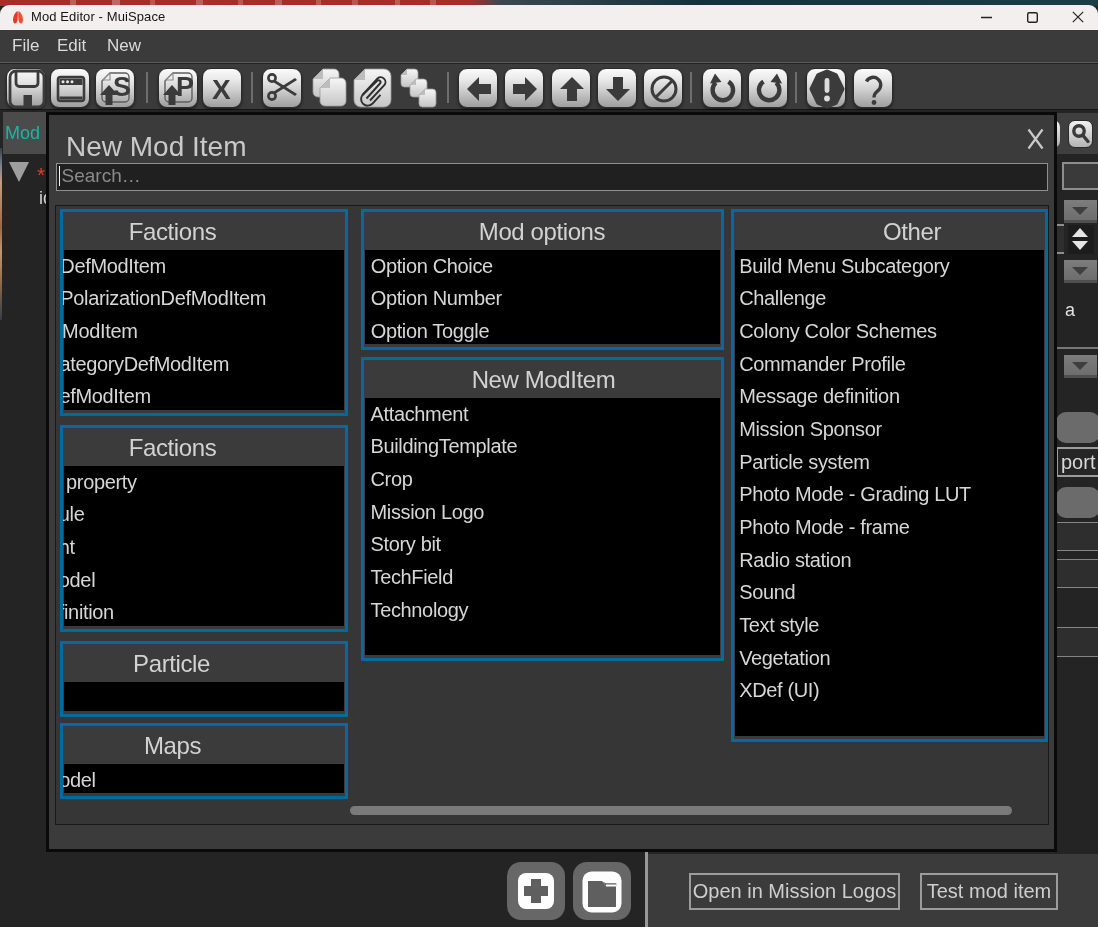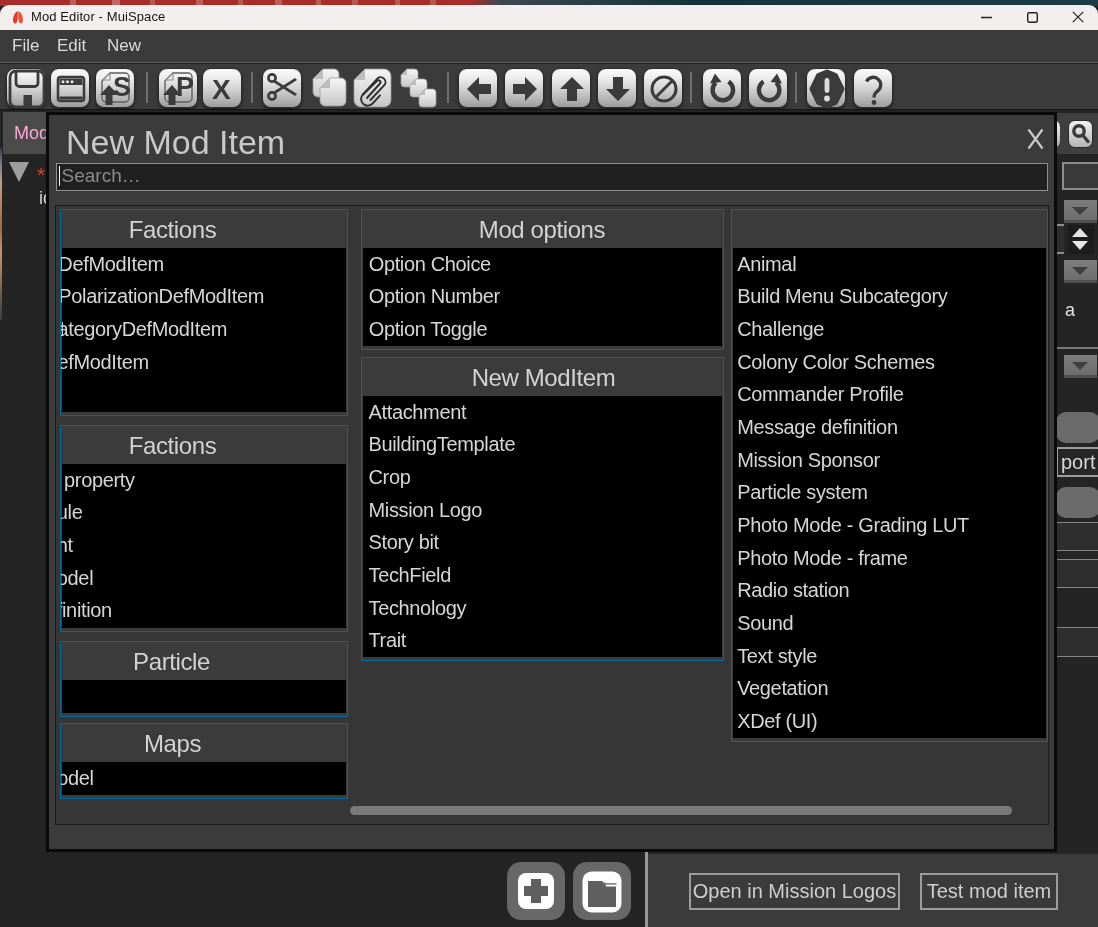--- a/index.html
+++ b/index.html
@@ -14,24 +14,24 @@
 .tb{position:absolute;top:4px;width:40px;height:40px;border-radius:9px;
  background:linear-gradient(180deg,#fbfbfb,#e9e9e9 28%,#cfcfcf 55%,#a2a2a2 96%);
  border:1px solid #2b2b2b;box-shadow:0 2px 3px rgba(0,0,0,.45)}
 .sep{position:absolute;top:8px;width:2px;height:31px;background:#6e6e6e}
 #content{position:absolute;left:0;top:105px;width:1098px;height:822px;background:#242424}
 .ddbtn{position:absolute;width:33px;height:23px;background:linear-gradient(180deg,#7d7d7d,#6d6d6d);border-bottom:3px solid #4f4f4f}
 .ddbtn:after{content:"";position:absolute;left:8px;top:7px;border-left:8.5px solid transparent;border-right:8.5px solid transparent;border-top:8.5px solid #3f3f3f}
 .grayblk{position:absolute;left:1056px;width:44px;height:31px;background:#6b6b6b;border-radius:10px}
 .bbox{position:absolute;left:1056px;width:44px;background:#2e2e2e;border:1.5px solid #858585}
 #dlg{position:absolute;left:46px;top:2px;width:1011px;height:740px;background:#3b3b3b;border:3px solid #0a0a0a}
-#dlgtitle{position:absolute;left:17px;top:8px;font-size:34px;color:#c9c9c9}
+#dlgtitle{position:absolute;left:17px;top:16px;font-size:28px;color:#c9c9c9}
 #search{position:absolute;left:6.5px;top:47.5px;width:992px;height:28px;background:#202020;border:1.5px solid #8f8f8f}
 #region{position:absolute;left:5.5px;top:89.5px;width:994px;height:620px;border:1px solid #191919;background:#363636}
-.panel{position:absolute;background:#3b3b3b;border:1px solid #0369a1;overflow:hidden}
+.panel{position:absolute;background:#3b3b3b;border:3px solid #0369a1;overflow:hidden}
 .ph{height:37px;line-height:39px;text-align:center;font-size:24px;color:#d2d2d2;overflow:hidden;letter-spacing:-0.4px}
 .pl{position:absolute;left:1px;right:1px;bottom:3px;top:38px;background:#000000}
 .row{height:32.7px;line-height:32.7px;font-size:20px;color:#d6d6d6;white-space:nowrap;letter-spacing:-0.35px}
 #sbar{position:absolute;left:301px;top:691px;width:662px;height:9px;border-radius:5px;background:#7a7a7a}
 .wbtn{position:absolute;top:763px;height:37px;border:2px solid #9c9c9c;color:#cecece;font-size:20px;text-align:center;background:transparent}
 .icbtn{position:absolute;top:752px;width:58px;height:58px;background:#676767;border-radius:14px}
 svg{display:block}
 </style></head><body>
 <div id="strip"></div>
 
@@ -219,21 +219,21 @@
         </svg>
       </div>
       <div class="tb" style="left:852.5px">
         <svg width="40" height="40" viewBox="0 0 40 40">
           <path d="M12.5 12.5 a7.5 7.5 0 1 1 11 9.5 c-2.5 2 -3.5 3.5 -3.5 6.5" fill="none" stroke="#3b3b3b" stroke-width="3.4"></path>
           <circle cx="20" cy="33.5" r="2.4" fill="#3b3b3b"></circle>
         </svg>
       </div>
 </div>
 <div id="content">
-<div class="abs" style="left:3px;top:2px;width:44px;height:42px;background:#4b4b4b;color:#f9a8d4;font-size:18px;line-height:42px;padding-left:11px;overflow:hidden">Mod</div>
+<div class="abs" style="left:3px;top:2px;width:44px;height:42px;background:#4b4b4b;color:#14b8a6;font-size:18px;line-height:42px;padding-left:2px;overflow:hidden">Mod</div>
 <div class="abs" style="left:9px;top:52px;width:0;height:0;border-left:10.5px solid transparent;border-right:10.5px solid transparent;border-top:20px solid #9e9e9e"></div>
 <div class="abs" style="left:37px;top:53px;color:#e23b2e;font-size:21px">*</div>
 <div class="abs" style="left:39px;top:78px;color:#d0d0d0;font-size:18px">id</div>
 <div class="abs" style="left:0;top:38px;width:2px;height:172px;background:linear-gradient(180deg,#3a3e45 0%,#75828f 10%,#c49c7f 20%,#b5805c 34%,#9d6844 46%,#c3956f 60%,#aa7a58 72%,#6b5a4c 86%,#3a3d44 100%)"></div>
 <div class="abs" style="left:1056px;top:3px;width:42px;height:41px;background:#3f3f3f"></div>
 <div class="abs" style="left:1051px;top:10px;width:9px;height:28px;border-radius:0 7px 7px 0;background:linear-gradient(180deg,#f5f5f5,#c9c9c9 60%,#a8a8a8)"></div>
 <div class="abs" style="left:1068px;top:10px;width:25px;height:28px;border-radius:7px;background:linear-gradient(180deg,#f2f2f2,#d9d9d9 40%,#b4b4b4);border:1px solid #2b2b2b">
 <svg width="23" height="26" viewBox="0 0 23 26">
           <circle cx="10" cy="10" r="5.2" fill="none" stroke="#3a3a3a" stroke-width="3.4"></circle>
           <line x1="13.6" y1="14" x2="19" y2="20.5" stroke="#3a3a3a" stroke-width="3.4" stroke-linecap="round"></line>
@@ -282,20 +282,21 @@
 <div id="search">
           <div class="abs" style="left:2px;top:2px;width:1.6px;height:20px;background:#f5f5f5"></div>
 <div class="abs" style="left:5px;top:0px;color:#8a8a8a;font-size:19px;line-height:24px">Search…</div>
         </div>
 <div id="region"></div>
 <div class="panel" style="left:10.5px;top:93.5px;width:288px;height:207px">
           <div class="ph" style="position:relative;left:-31px">Factions</div>
           <div class="pl">
             <div class="row" style="text-indent:-3.2px">DefModItem</div>
             <div class="row" style="text-indent:-3.2px">PolarizationDefModItem</div>
+            <div class="row" style="text-indent:-1.4px">ModItem</div>
             <div class="row" style="text-indent:-4.1px">ategoryDefModItem</div>
             <div class="row" style="text-indent:-4.1px">efModItem</div>
             <div class="abs" style="left:0.3px;top:74px;width:1.2px;height:14px;background:#cfcfcf"></div>
           </div>
         </div>
 <div class="panel" style="left:10.5px;top:309.5px;width:288px;height:207px">
           <div class="ph" style="position:relative;left:-31px">Factions</div>
           <div class="pl">
             <div class="row" style="text-indent:2.6px">property</div>
             <div class="row" style="text-indent:-4.7px">ule</div>
@@ -327,26 +328,25 @@
 <div class="panel" style="left:311.5px;top:241.5px;width:363px;height:304.5px">
           <div class="ph" style="position:relative;left:1.5px">New ModItem</div>
           <div class="pl">
             <div class="row" style="text-indent:6px">Attachment</div>
             <div class="row" style="text-indent:6px">BuildingTemplate</div>
             <div class="row" style="text-indent:6px">Crop</div>
             <div class="row" style="text-indent:6px">Mission Logo</div>
             <div class="row" style="text-indent:6px">Story bit</div>
             <div class="row" style="text-indent:6px">TechField</div>
             <div class="row" style="text-indent:6px">Technology</div>
-            <div class="row" style="text-indent:6px">Trait</div>
           </div>
         </div>
 <div class="panel" style="left:682px;top:93.5px;width:317px;height:533px">
-          <div class="pl">
-            <div class="row" style="text-indent:4.2px">Animal</div>
+          <div class="ph" style="position:relative;left:22.5px">Other</div>
+          <div class="pl">
             <div class="row" style="text-indent:4.2px">Build Menu Subcategory</div>
             <div class="row" style="text-indent:4.2px">Challenge</div>
             <div class="row" style="text-indent:4.2px">Colony Color Schemes</div>
             <div class="row" style="text-indent:4.2px">Commander Profile</div>
             <div class="row" style="text-indent:4.2px">Message definition</div>
             <div class="row" style="text-indent:4.2px">Mission Sponsor</div>
             <div class="row" style="text-indent:4.2px">Particle system</div>
             <div class="row" style="text-indent:4.2px">Photo Mode - Grading LUT</div>
             <div class="row" style="text-indent:4.2px">Photo Mode - frame</div>
             <div class="row" style="text-indent:4.2px">Radio station</div>

